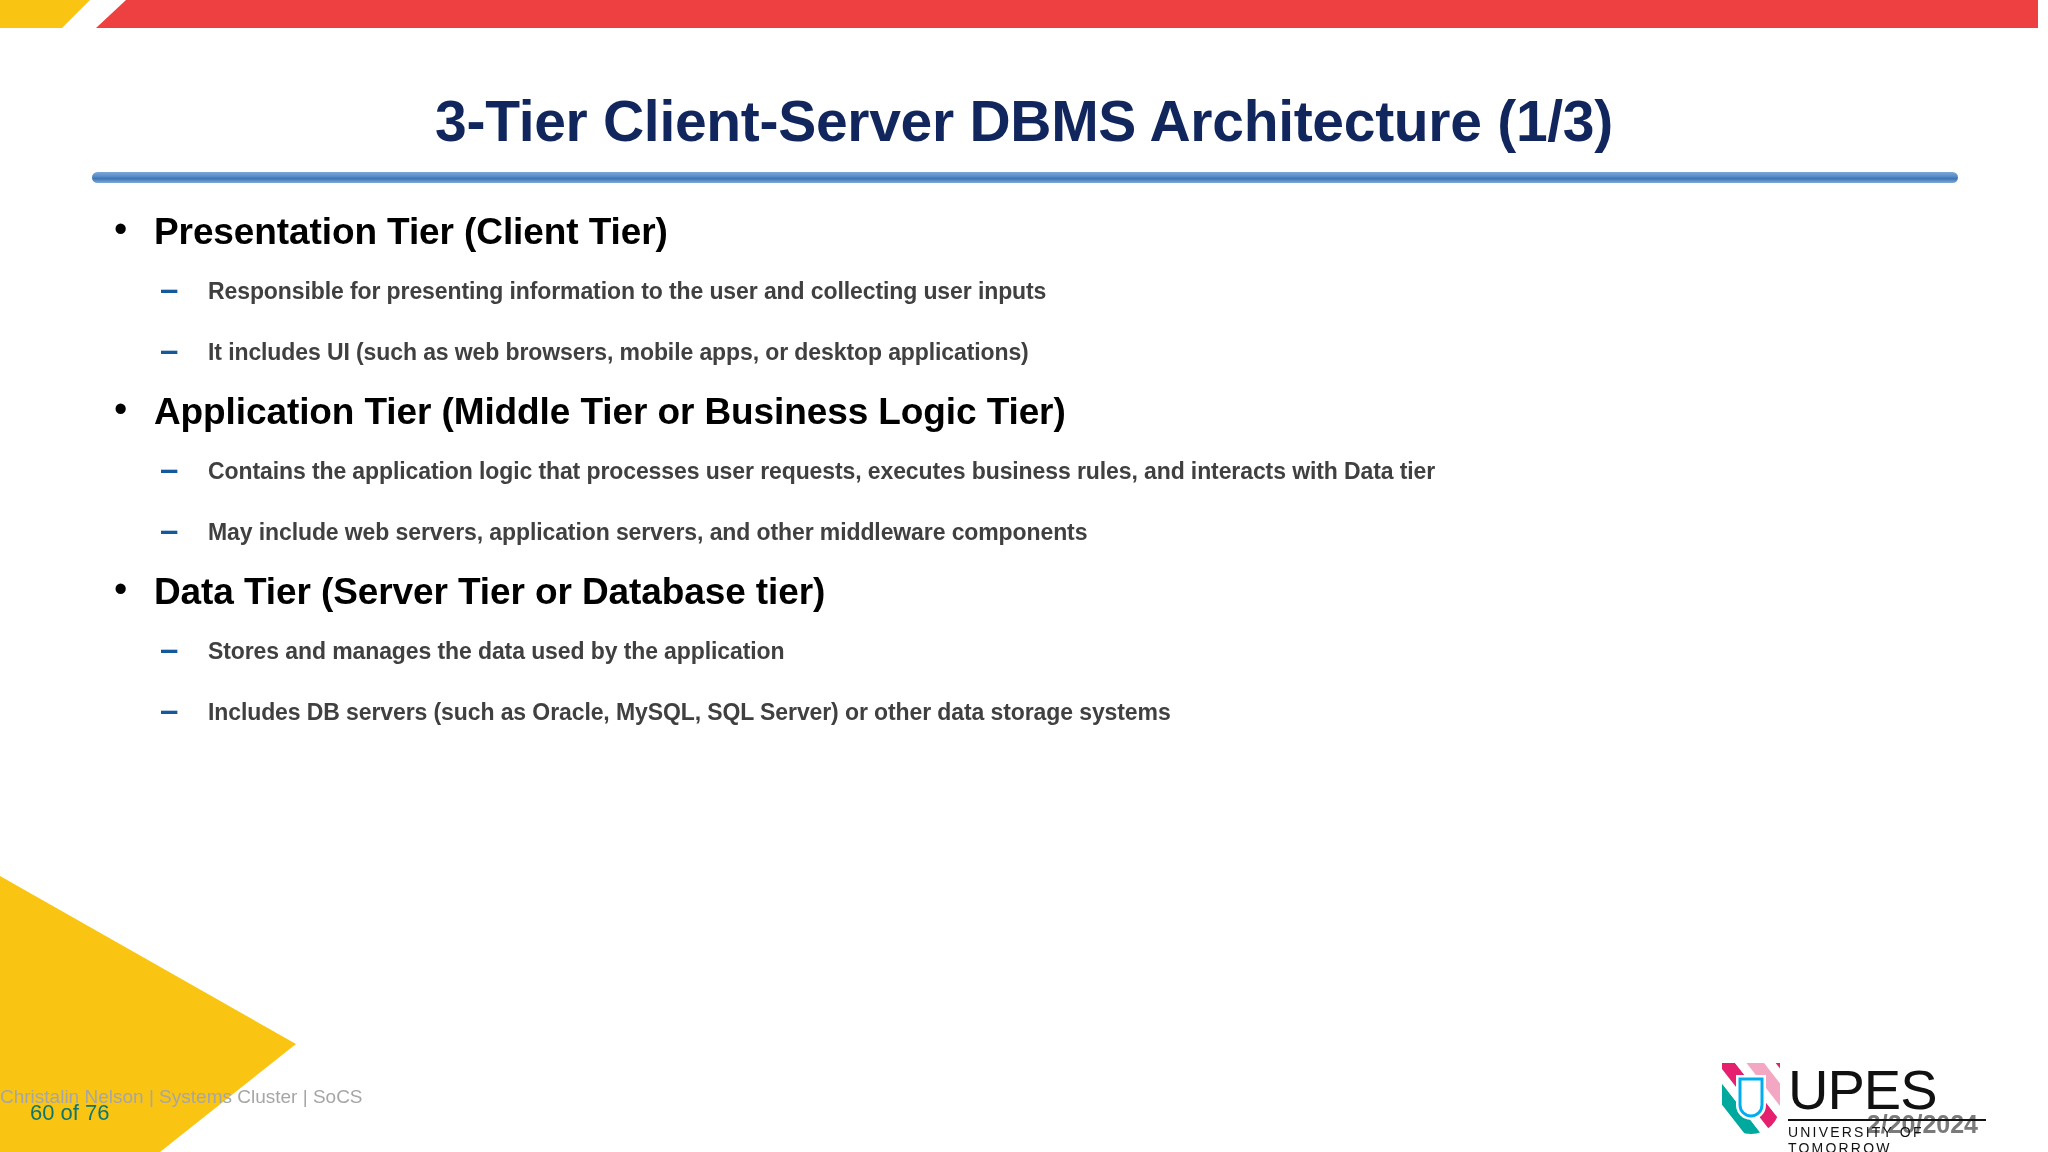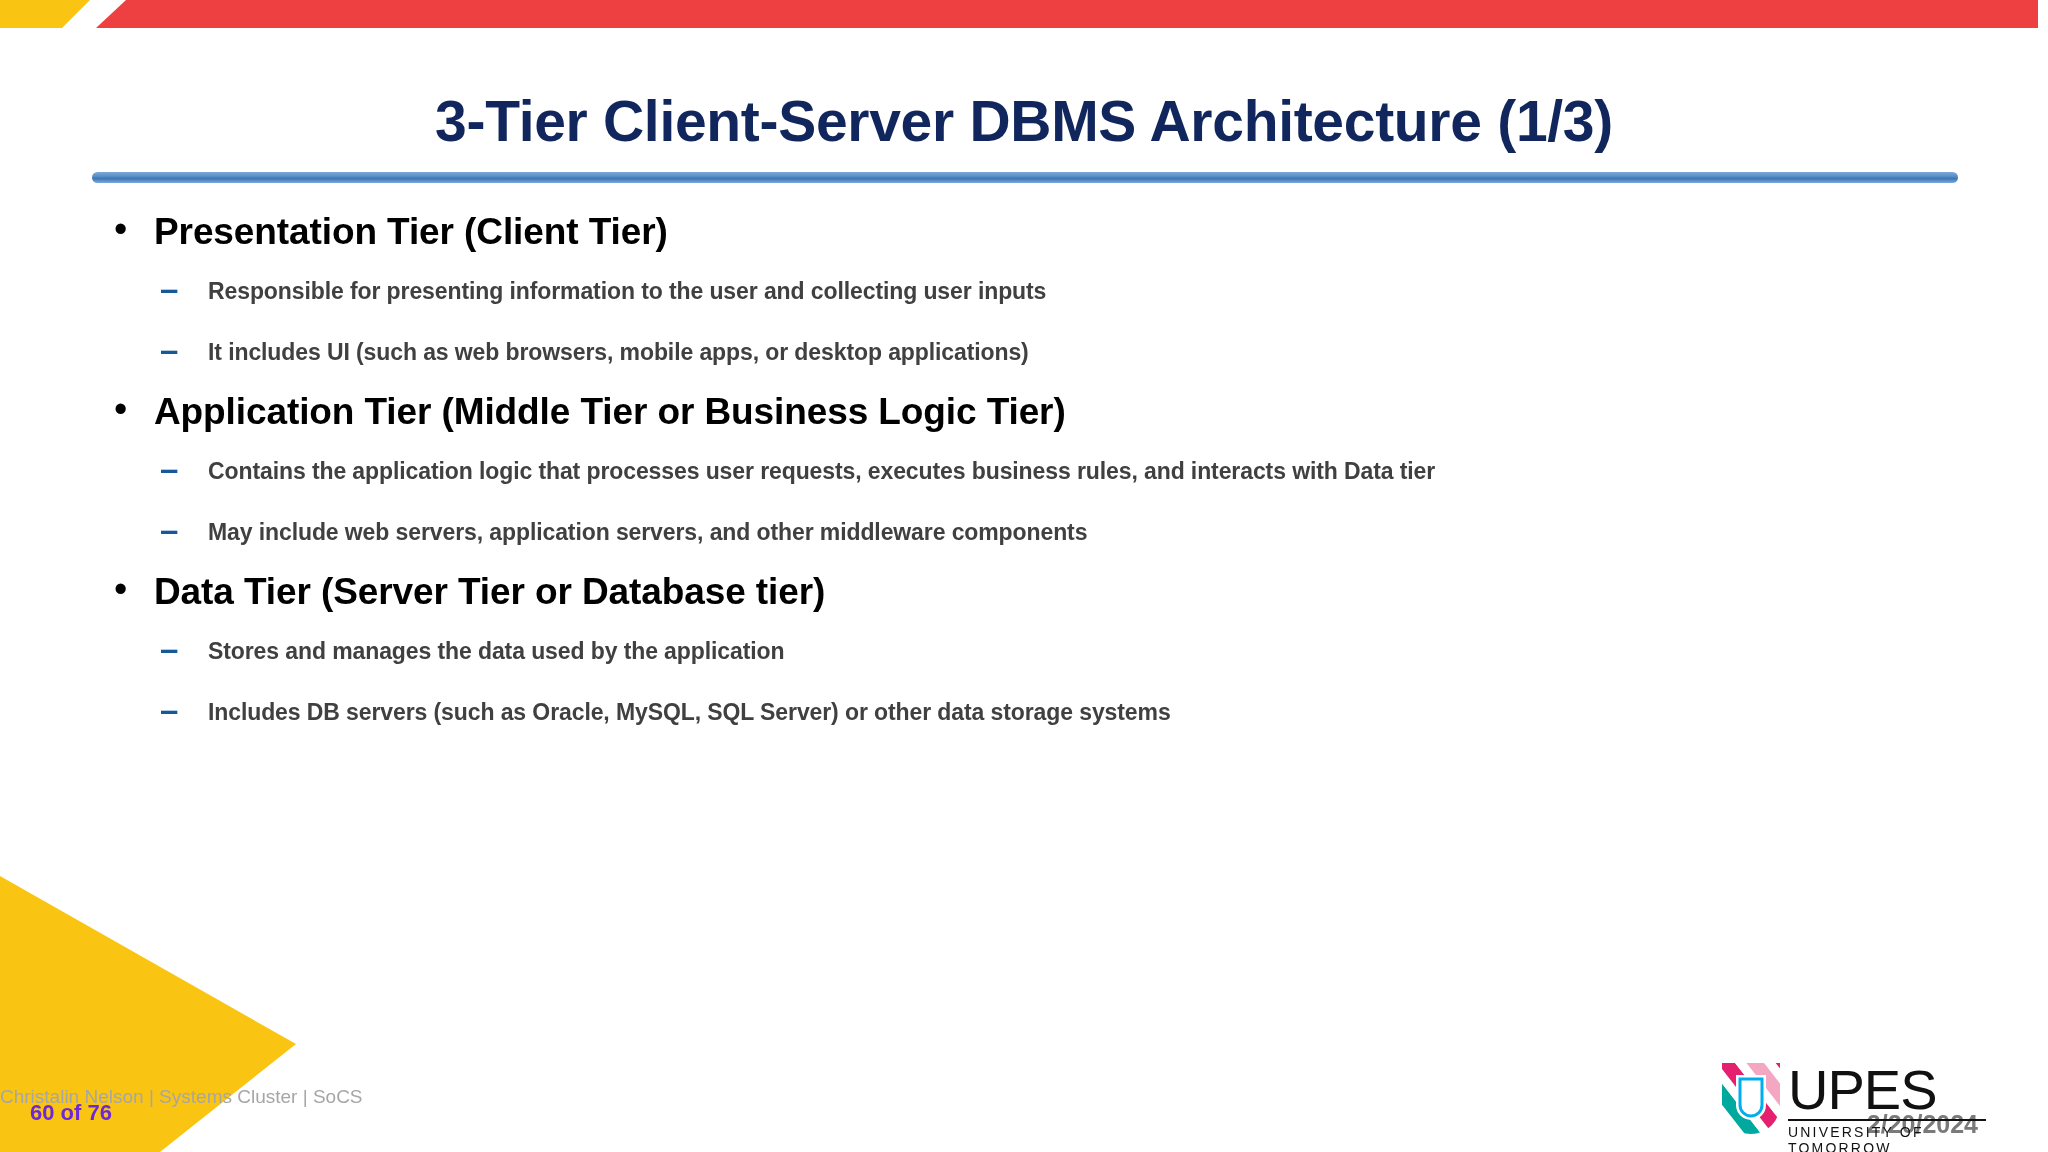--- a/index.html
+++ b/index.html
@@ -140,22 +140,22 @@
     background: #FAC413;
     clip-path: polygon(0 0, 296px 168px, 160px 276px, 0 276px);
   }
 
   
   .page-num {
     position: absolute;
     left: 30px;
     top: 1100px;
     font-size: 22px;
-    font-weight: bold;
-    color: #6d28d9;
+    font-weight: normal;
+    color: #0f766e;
   }
   .footer-center {
     position: absolute;
     left: 0;
     top: 1086px;
     width: 2048px;
     text-align: left;
     font-size: 19px;
     color: #A6A6A6;
   }

